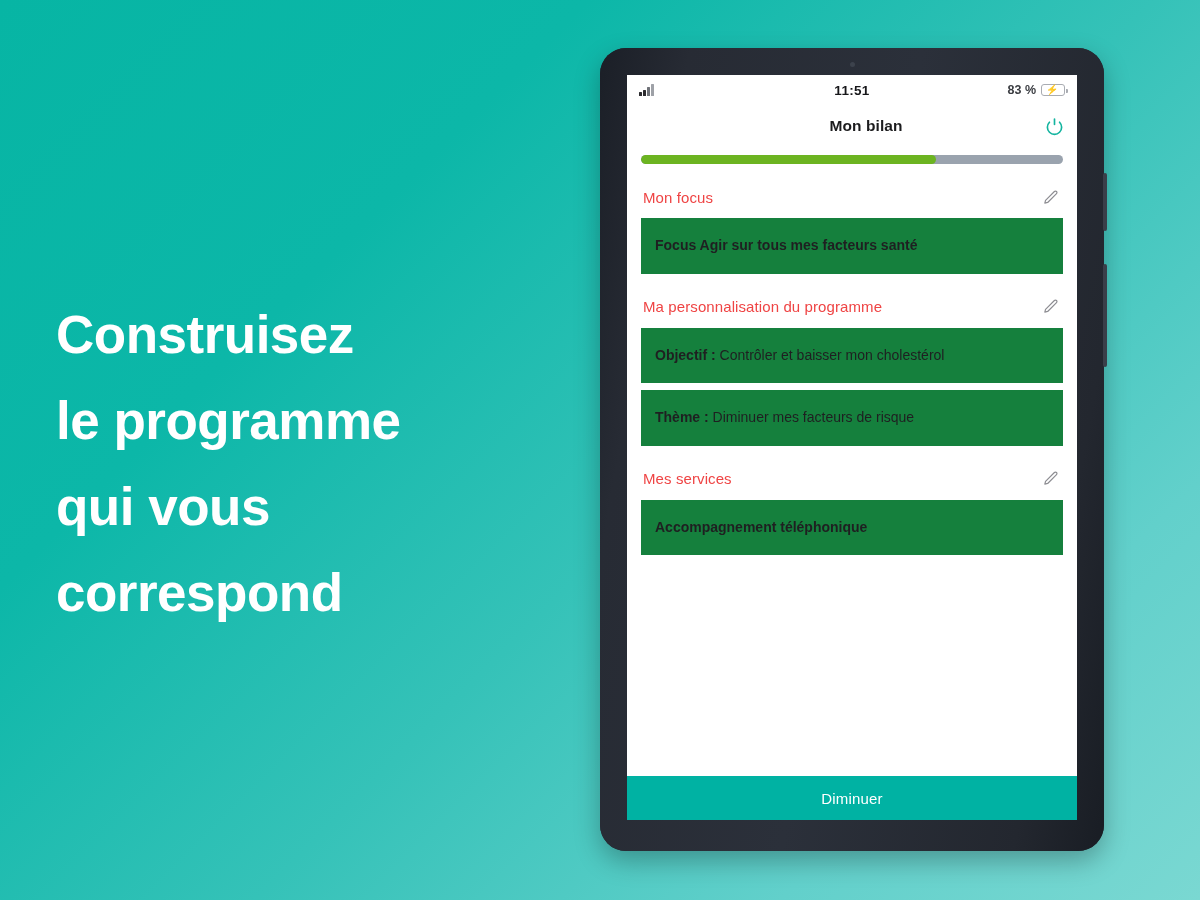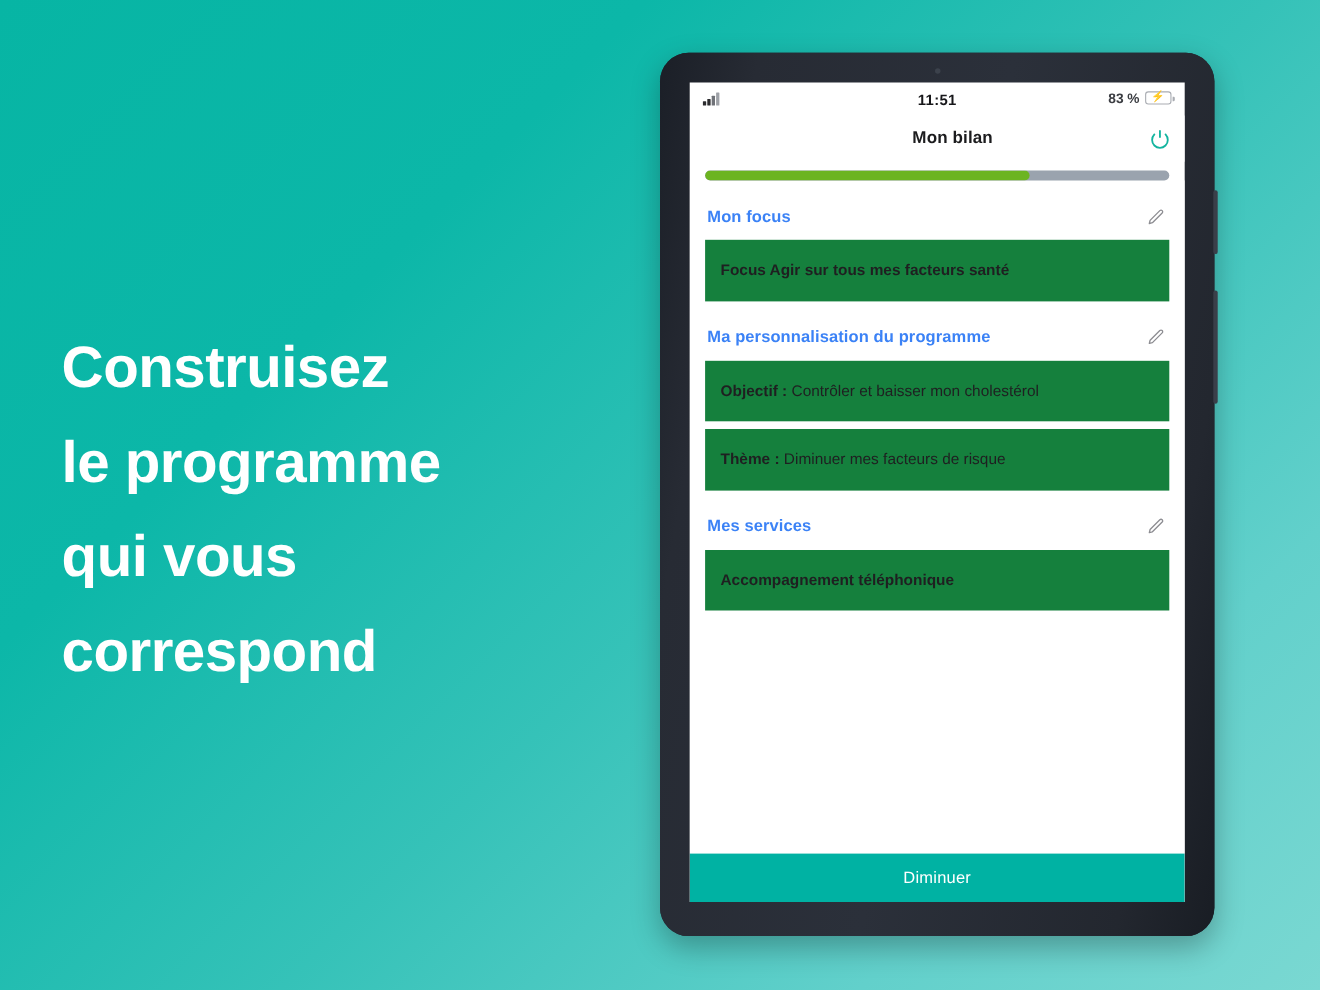--- a/index.html
+++ b/index.html
@@ -115,21 +115,21 @@
     left: 0; right: 0;
     text-align: center;
     font-size: 13.5px;
     font-weight: bold;
     letter-spacing: 0.3px;
     color: #17171a;
   }
   #status-right {
     margin-left: auto;
     display: flex;
-    align-items: flex-start;
+    align-items: center;
     gap: 5px;
     font-size: 12.5px;
     font-weight: bold;
     color: #3b3d42;
     z-index: 2;
   }
   .battery-shell {
     position: relative;
     width: 24px;
     height: 12px;
@@ -222,22 +222,22 @@
   }
 
   .section-head {
     display: flex;
     align-items: center;
     justify-content: space-between;
     padding: 22px 2px 10px 2px;
   }
   .section-title {
     font-size: 15px;
-    font-weight: bold;
-    color: #3b82f6;
+    font-weight: normal;
+    color: #ef4444;
     letter-spacing: 0.1px;
   }
   .edit-button {
     width: 22px;
     height: 22px;
     display: flex;
     align-items: center;
     justify-content: center;
     cursor: pointer;
   }

